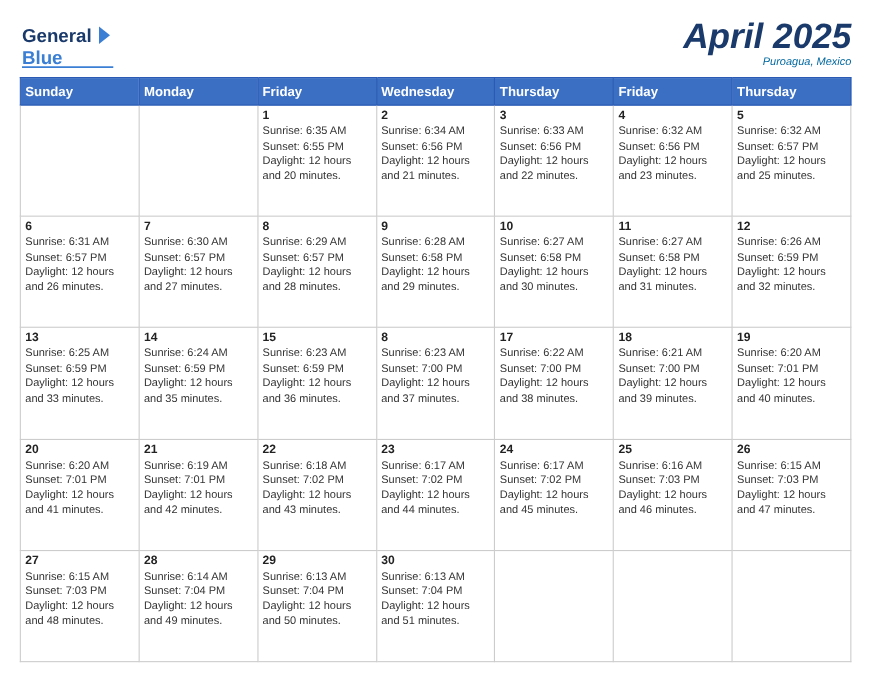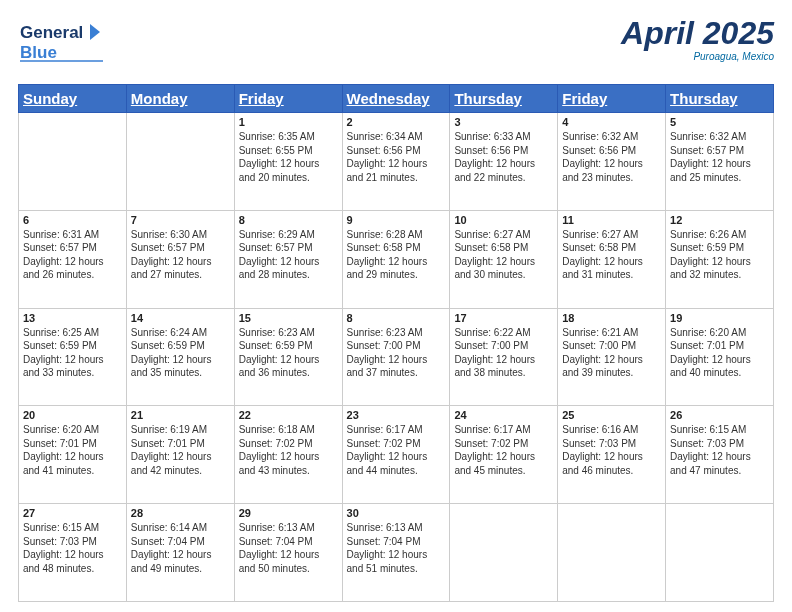--- a/index.html
+++ b/index.html
@@ -14,21 +14,21 @@
       width: 792px;
       height: 612px;
       padding: 16px 18px 10px 18px;
       display: flex;
       flex-direction: column;
     }
     .header {
       display: flex;
       justify-content: space-between;
       align-items: flex-start;
-      margin-bottom: 16px;
+      margin-bottom: 2px;
     }
     .logo {
       display: flex;
       flex-direction: column;
       align-items: flex-start;
     }
     .title-block {
       text-align: right;
       font-style: italic;
     }
@@ -46,26 +46,25 @@
     .calendar {
       flex: 1;
       border: 1px solid #ccc;
       border-collapse: collapse;
       width: 100%;
       table-layout: fixed;
     }
     .calendar th {
       background: #3a6fc4;
       color: #fff;
-      font-size: 15px;
+      font-size: 12px;
       font-weight: bold;
       padding: 5px 4px;
       text-align: left;
       border: 1px solid #2a5ab4;
-      text-decoration: underline;
     }
     .calendar td {
       border: 1px solid #ccc;
       vertical-align: top;
       padding: 3px 4px;
       font-size: 9px;
       color: #333;
       height: 82px;
     }
     .day-num {

